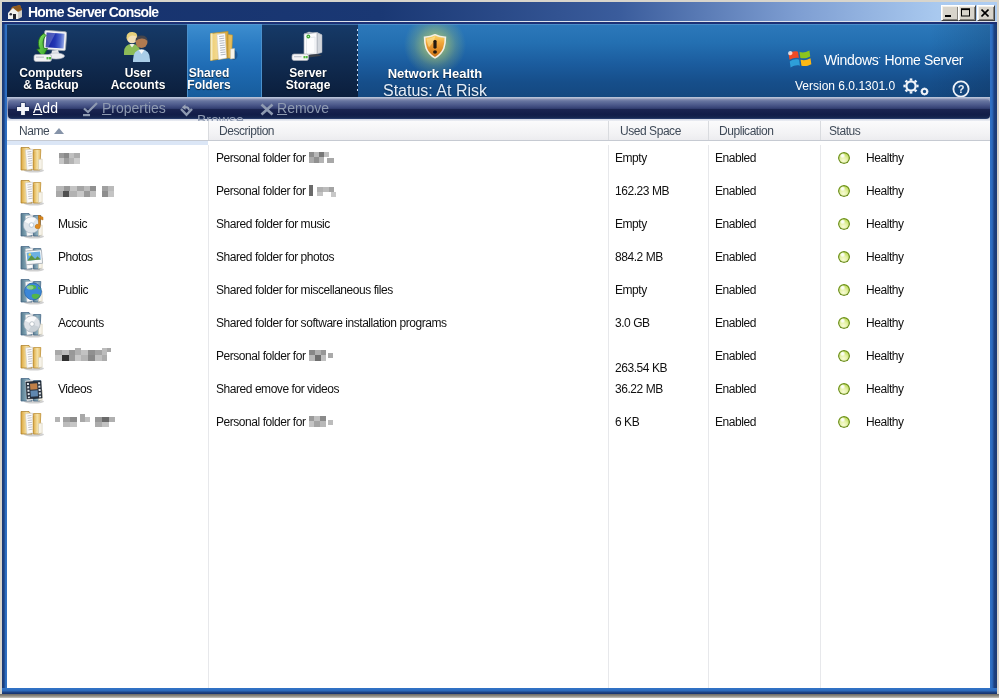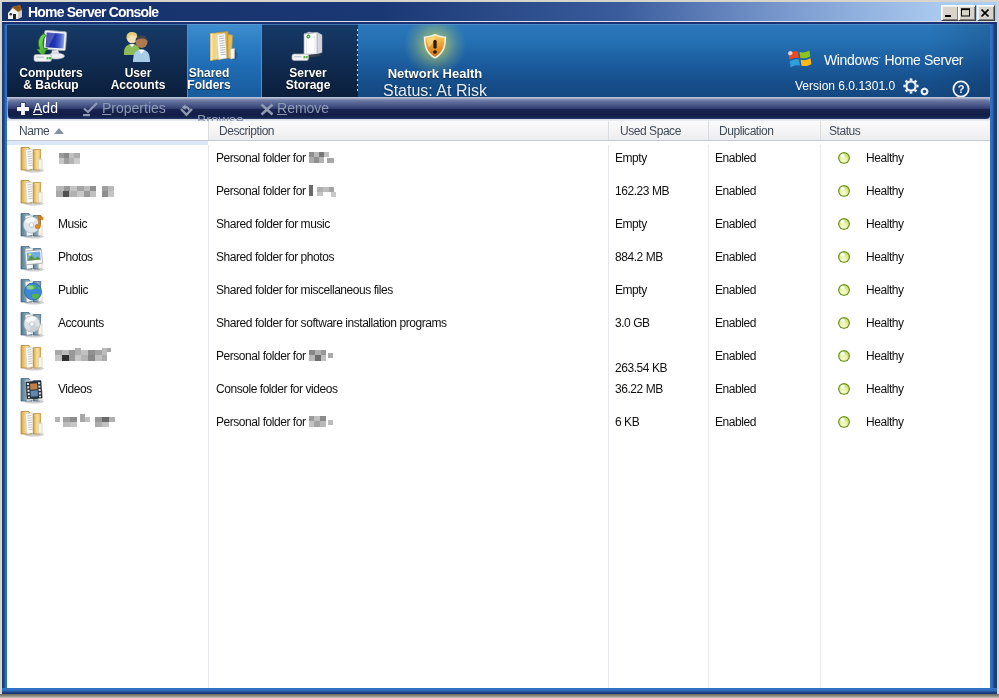--- a/index.html
+++ b/index.html
@@ -625,21 +625,21 @@
             <rect x="20.6" y="14.4" width="2" height="2"></rect>
             <rect x="20.6" y="17.8" width="2" height="2"></rect>
             <rect x="20.6" y="21.2" width="2" height="1.6"></rect>
           </g>
           <rect x="12.4" y="8.5" width="7.2" height="6" fill="#c08048"></rect>
           <rect x="12.4" y="15.5" width="7.2" height="6" fill="#6088b0"></rect>
         </g>
       </svg>
     </div>
     <span class="cell" style="left:51px;top:241px;">Videos</span>
-    <span class="cell" style="left:209px;top:241px;">Console folder for videos</span>
+    <span class="cell" style="left:209px;top:241px;">Shared emove for videos</span>
     <span class="cell" style="left:608px;top:241px;">36.22 MB</span>
     <span class="cell" style="left:708px;top:241px;">Enabled</span>
     <div class="orb" style="left:831px;top:242px;"></div>
     <span class="cell" style="left:859px;top:241px;">Healthy</span>
     <div class="abs" style="left:11px;top:267px;width:28px;height:29px;">
       <svg width="28" height="29" viewBox="0 0 28 29" style="position:absolute;left:0;top:0">
         <defs>
           <linearGradient id="fg_y8" x1="0" y1="0" x2="1" y2="0">
             <stop offset="0" stop-color="#dca63e"></stop>
             <stop offset="0.5" stop-color="#f4e0a2"></stop>

